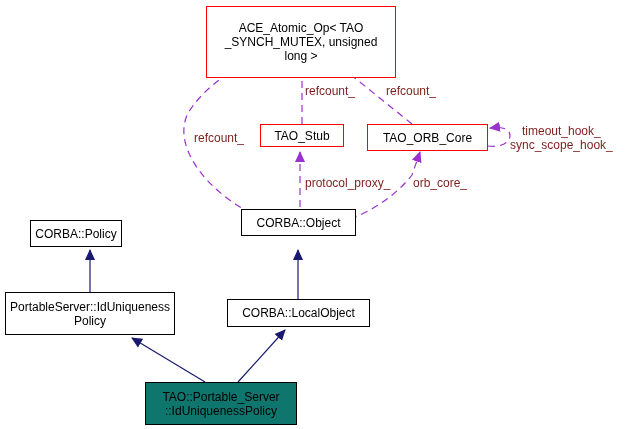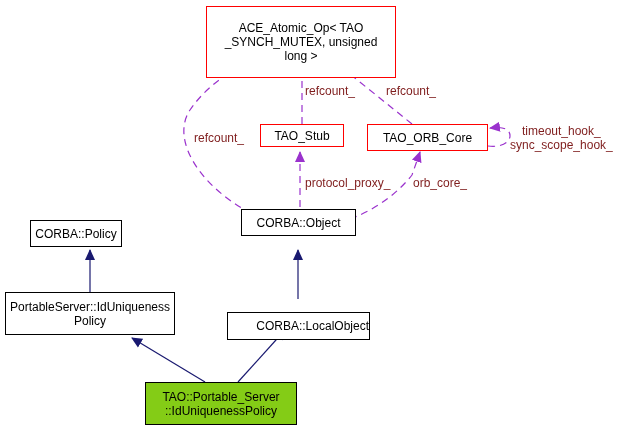--- a/index.html
+++ b/index.html
@@ -1,21 +1,21 @@
 <!DOCTYPE html>
 <html><head>
 <meta charset="utf-8">
 <style>
   html, body { margin:0; padding:0; background:#ffffff; }
   body { width:630px; height:429px; position:relative; overflow:hidden; font-family:"Liberation Sans", sans-serif; }
   svg { position:absolute; left:0; top:0; }
   .nodebox { position:absolute; box-sizing:border-box; border:1px solid #000; background:#fff;
              font-size:12px; line-height:14px; text-align:center; display:flex; align-items:center; justify-content:center; color:#000; }
   .nodebox.red { border-color:#ff0000; }
-  .nodebox.gray { background:#84cc16; }
+  .nodebox.gray { background:#0f766e; }
   .nodebox span { white-space:pre-line; }
   .elabel { position:absolute; font-size:12px; line-height:14px; color:#7f1d1d; white-space:pre-line; text-align:center; }
 </style>
 </head>
 <body>
 
 <svg width="630" height="429">
   <defs>
     <marker id="arrBlue" markerWidth="12" markerHeight="12" refX="10" refY="6" orient="auto" markerUnits="userSpaceOnUse">
       <path d="M0,1 L11,6 L0,11 z" fill="#191970"></path>
@@ -52,21 +52,21 @@
 <div class="nodebox" style="left:30px;top:220px;width:92px;height:27px;">
   <span>CORBA::Policy</span>
 </div>
 <div class="nodebox" style="left:241px;top:209px;width:115px;height:27px;">
   <span>CORBA::Object</span>
 </div>
 <div class="nodebox" style="left:5px;top:292px;width:170px;height:43px;">
   <span>PortableServer::IdUniqueness
 Policy</span>
 </div>
-<div class="nodebox" style="left:227px;top:312px;width:143px;height:28px;justify-content:flex-end;">
+<div class="nodebox" style="left:227px;top:299px;width:143px;height:28px;">
   <span>CORBA::LocalObject</span>
 </div>
 <div class="nodebox gray" style="left:145px;top:382px;width:152px;height:43px;">
   <span>TAO::Portable_Server
 ::IdUniquenessPolicy</span>
 </div>
 
 <div class="elabel" style="left:194px;top:131px;">refcount_</div>
 <div class="elabel" style="left:305px;top:84px;">refcount_</div>
 <div class="elabel" style="left:386px;top:84px;">refcount_</div>

